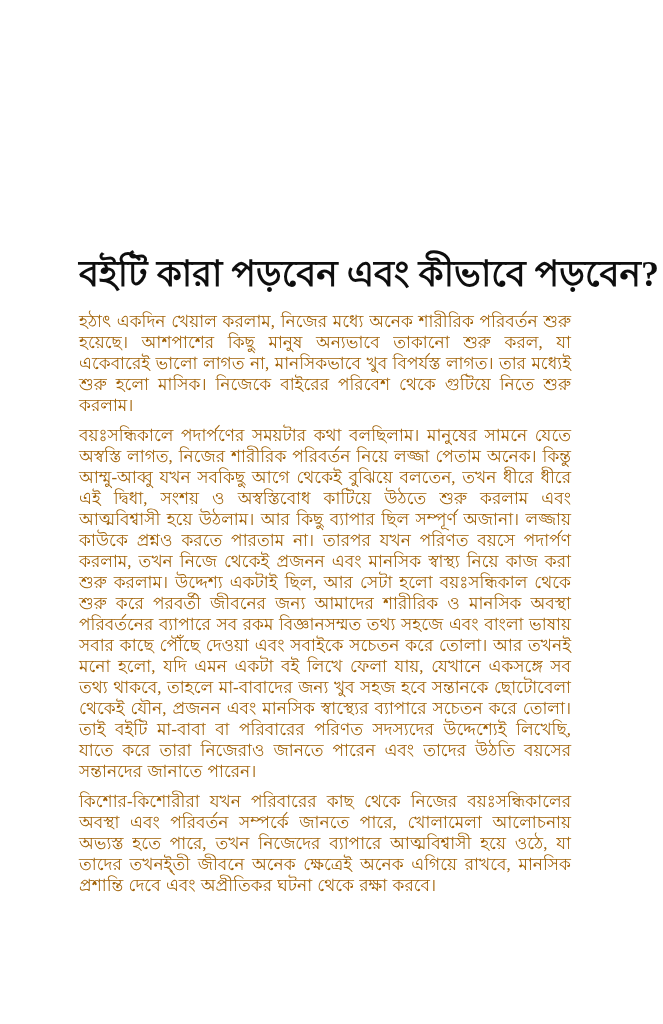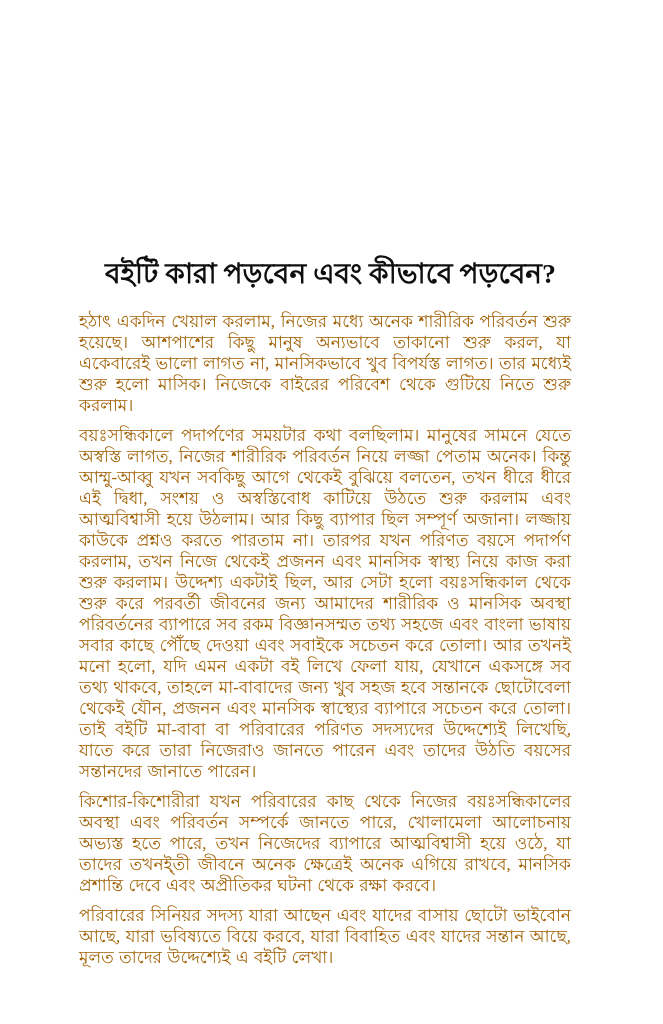--- a/index.html
+++ b/index.html
@@ -17,21 +17,21 @@
   }
   .book-page {
     box-sizing: border-box;
     width: 663px;
     height: 1024px;
     padding: 254px 81px 60px 79px;
     background: #ffffff;
   }
   .page-title {
     margin: 0 0 17px 0;
-    font-size: 28px;
+    font-size: 36px;
     line-height: 40px;
     font-weight: 700;
     text-align: center;
     letter-spacing: 0px;
     color: #0e0e0e;
     white-space: nowrap;
   }
   .body-text p {
     margin: 0 11px 9px 0;
     font-size: 17px;
@@ -48,15 +48,14 @@
 </head>
 <body>
 
 <div class="book-page">
   <h1 class="page-title">বইটি কারা পড়বেন এবং কীভাবে পড়বেন?</h1>
 
   <div class="body-text">
     <p>হঠাৎ একদিন খেয়াল করলাম, নিজের মধ্যে অনেক শারীরিক পরিবর্তন শুরু হয়েছে। আশপাশের কিছু মানুষ অন্যভাবে তাকানো শুরু করল, যা একেবারেই ভালো লাগত না, মানসিকভাবে খুব বিপর্যস্ত লাগত। তার মধ্যেই শুরু হলো মাসিক। নিজেকে বাইরের পরিবেশ থেকে গুটিয়ে নিতে শুরু করলাম।</p>
     <p>বয়ঃসন্ধিকালে পদার্পণের সময়টার কথা বলছিলাম। মানুষের সামনে যেতে অস্বস্তি লাগত, নিজের শারীরিক পরিবর্তন নিয়ে লজ্জা পেতাম অনেক। কিন্তু আম্মু-আব্বু যখন সবকিছু আগে থেকেই বুঝিয়ে বলতেন, তখন ধীরে ধীরে এই দ্বিধা, সংশয় ও অস্বস্তিবোধ কাটিয়ে উঠতে শুরু করলাম এবং আত্মবিশ্বাসী হয়ে উঠলাম। আর কিছু ব্যাপার ছিল সম্পূর্ণ অজানা। লজ্জায় কাউকে প্রশ্নও করতে পারতাম না। তারপর যখন পরিণত বয়সে পদার্পণ করলাম, তখন নিজে থেকেই প্রজনন এবং মানসিক স্বাস্থ্য নিয়ে কাজ করা শুরু করলাম। উদ্দেশ্য একটাই ছিল, আর সেটা হলো বয়ঃসন্ধিকাল থেকে শুরু করে পরবর্তী জীবনের জন্য আমাদের শারীরিক ও মানসিক অবস্থা পরিবর্তনের ব্যাপারে সব রকম বিজ্ঞানসম্মত তথ্য সহজে এবং বাংলা ভাষায় সবার কাছে পৌঁছে দেওয়া এবং সবাইকে সচেতন করে তোলা। আর তখনই মনো হলো, যদি এমন একটা বই লিখে ফেলা যায়, যেখানে একসঙ্গে সব তথ্য থাকবে, তাহলে মা-বাবাদের জন্য খুব সহজ হবে সন্তানকে ছোটোবেলা থেকেই যৌন, প্রজনন এবং মানসিক স্বাস্থ্যের ব্যাপারে সচেতন করে তোলা। তাই বইটি মা-বাবা বা পরিবারের পরিণত সদস্যদের উদ্দেশ্যেই লিখেছি, যাতে করে তারা নিজেরাও জানতে পারেন এবং তাদের উঠতি বয়সের সন্তানদের জানাতে পারেন।</p>
     <p>কিশোর-কিশোরীরা যখন পরিবারের কাছ থেকে নিজের বয়ঃসন্ধিকালের অবস্থা এবং পরিবর্তন সম্পর্কে জানতে পারে, খোলামেলা আলোচনায় অভ্যস্ত হতে পারে, তখন নিজেদের ব্যাপারে আত্মবিশ্বাসী হয়ে ওঠে, যা তাদের তখনই্তী জীবনে অনেক ক্ষেত্রেই অনেক এগিয়ে রাখবে, মানসিক প্রশান্তি দেবে এবং অপ্রীতিকর ঘটনা থেকে রক্ষা করবে।</p>
-    <p>পরিবারের সিনিয়র সদস্য যারা আছেন এবং যাদের বাসায় ছোটো ভাইবোন আছে, যারা ভবিষ্যতে বিয়ে করবে, যারা বিবাহিত এবং যাদের সন্তান আছে, মূলত তাদের উদ্দেশ্যেই এ বইটি লেখা।</p>
   </div>
 </div>
 
 </body></html>

